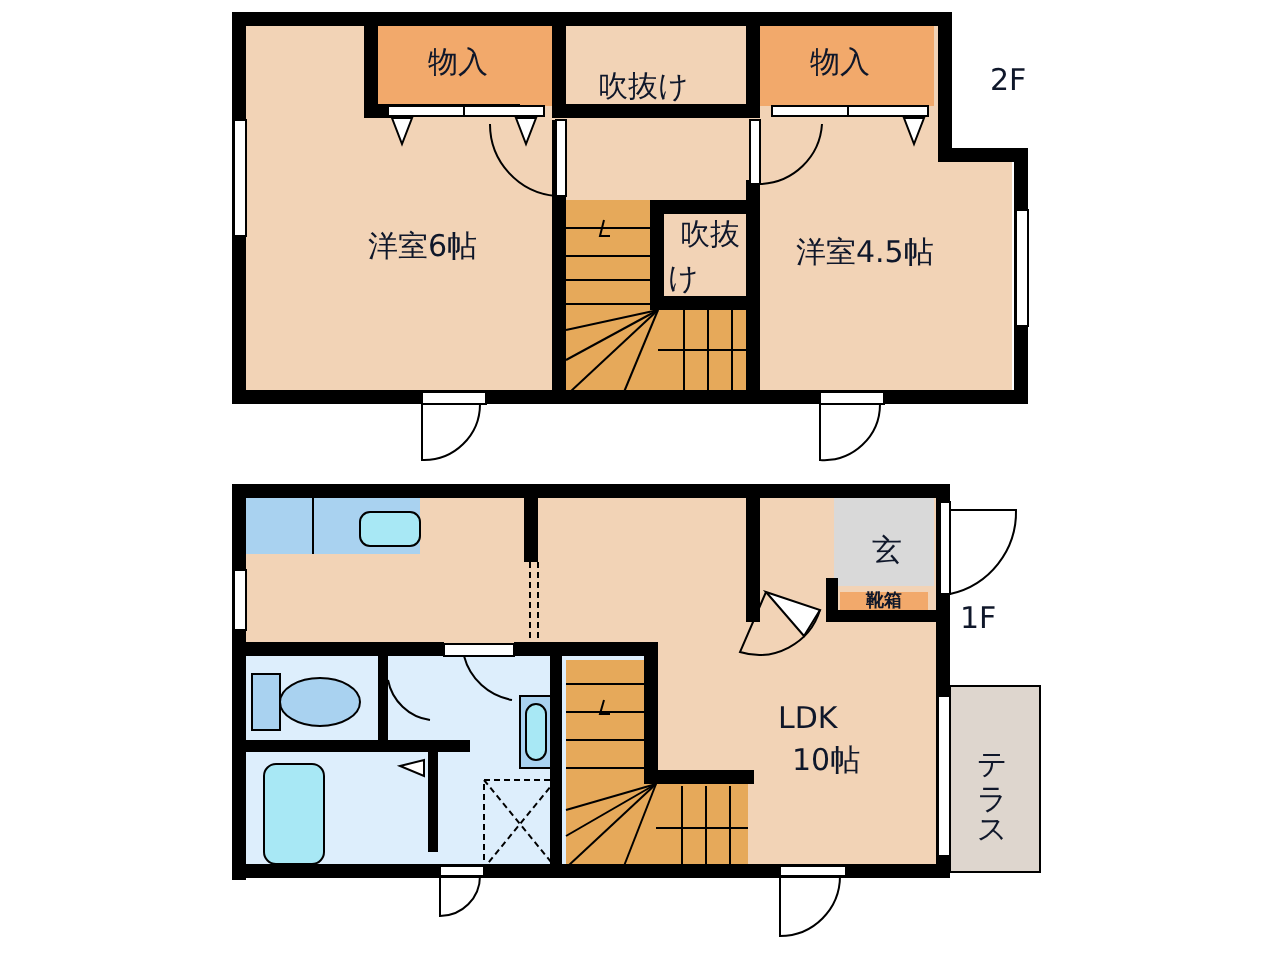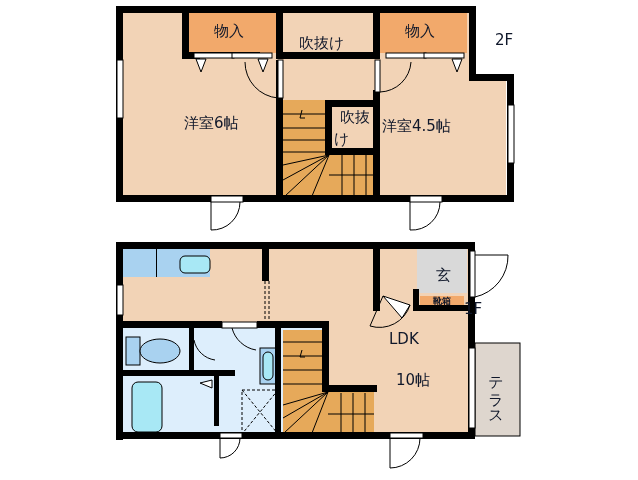--- a/index.html
+++ b/index.html
@@ -161,20 +161,20 @@
   </g>
 </svg>
 
 <div class="lbl" style="left:214px;top:24px;">物入</div>
 <div class="lbl" style="left:299px;top:36px;">吹抜け</div>
 <div class="lbl" style="left:405px;top:24px;">物入</div>
 <div class="lbl" style="left:495px;top:33px;">2F</div>
 <div class="lbl" style="left:171px;top:116px;margin-left:13px;">洋室6帖</div>
 <div class="lbl" style="left:340px;top:110px;">吹抜</div>
 <div class="lbl" style="left:334px;top:132px;">け</div>
-<div class="lbl" style="left:382px;top:119px;">洋室4.5帖</div>
+<div class="lbl" style="left:398px;top:119px;">洋室4.5帖</div>
 
 <div class="lbl" style="left:436px;top:268px;">玄</div>
 <div class="lbl tiny" style="left:433px;top:297px;">靴箱</div>
-<div class="lbl" style="left:464px;top:302px;text-align:center;">1F</div>
-<div class="lbl" style="left:389px;top:332px;">LDK</div>
+<div class="lbl" style="left:480px;top:302px;text-align:center;">1F</div>
+<div class="lbl" style="left:389px;top:352px;">LDK</div>
 <div class="lbl" style="left:396px;top:373px;">10帖</div>
 <div class="lbl vert" style="left:488px;top:366px;">テラス</div>
 
 </body></html>

